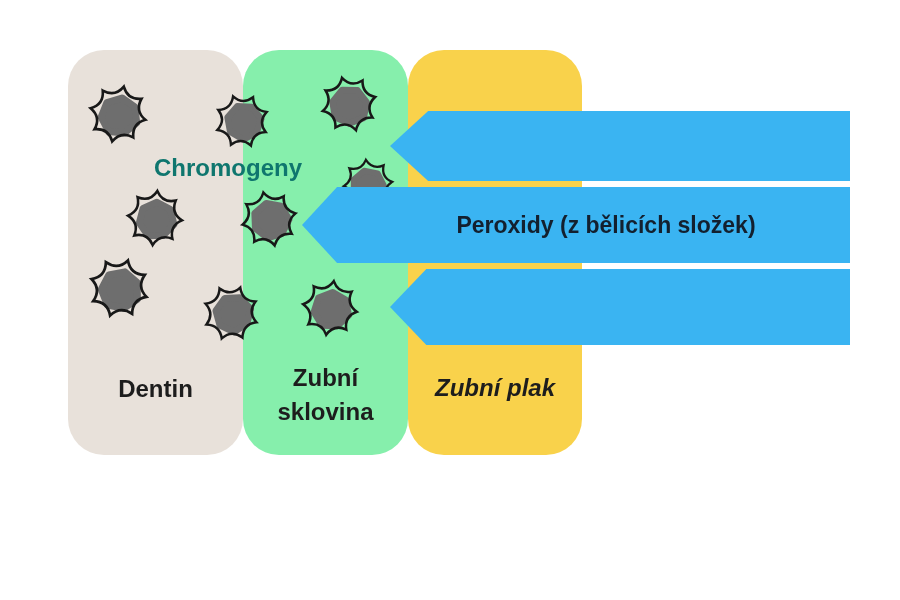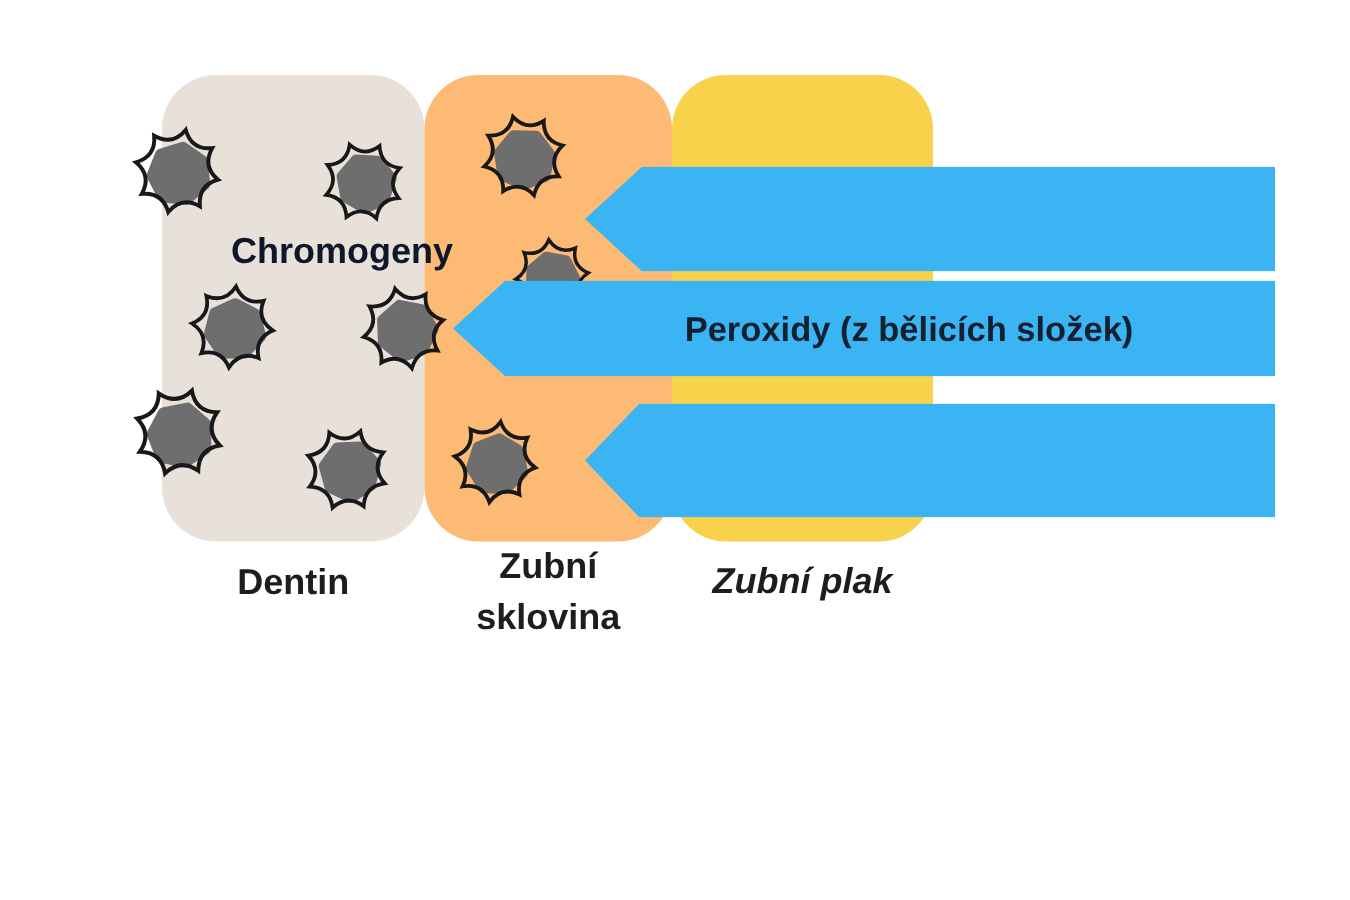--- a/index.html
+++ b/index.html
@@ -2,45 +2,45 @@
 <html><head>
 <meta charset="utf-8">
 <style>
   html, body { margin: 0; padding: 0; background: #ffffff; }
   .canvas {
     position: relative; width: 900px; height: 600px;
     background: #ffffff; overflow: hidden;
     font-family: "Liberation Sans", sans-serif;
   }
   
-  .col { position: absolute; top: 50px; height: 311px; border-radius: 36px; z-index: 1; margin-left: 40px; }
+  .col { position: absolute; top: 50px; height: 405px; border-radius: 36px; z-index: 1; }
   .col-dentin { left: 68px;  width: 175px; background: #e8e1da; }
-  .col-enamel { left: 243px; width: 165px; background: #fdba74; }
+  .col-enamel { left: 243px; width: 165px; background: #86efac; }
   .col-plaque { left: 408px; width: 174px; background: #f9d24b; }
   .col-label {
     position: absolute; left: 0; right: 0; text-align: center;
     font-weight: bold; font-size: 24px; line-height: 34px; color: #1d1d1d;
   }
   .col-dentin .col-label { top: 322px; }
   .col-enamel .col-label { top: 311px; padding: 0 18px; }
   .col-plaque .col-label { top: 321px; font-style: italic; }
   
   .chromogeny-label {
     position: absolute; left: 228px; top: 151px; transform: translateX(-50%);
-    font-weight: bold; font-size: 24px; line-height: 34px; color: #0f172a;
+    font-weight: bold; font-size: 24px; line-height: 34px; color: #0f766e;
     z-index: 4; white-space: nowrap;
   }
   
   .arrow {
     position: absolute; background: #3ab4f2; z-index: 3;
     display: flex; align-items: center;
   }
   .arrow-top    { left: 390px; top: 111px; width: 460px; height: 70px;
                   clip-path: polygon(0 50%, 8.3% 0, 100% 0, 100% 100%, 8.3% 100%); }
-  .arrow-middle { left: 302px; top: 187px; width: 548px; height: 64px;
+  .arrow-middle { left: 302px; top: 187px; width: 548px; height: 76px;
                   clip-path: polygon(0 50%, 6.4% 0, 100% 0, 100% 100%, 6.4% 100%);
                   justify-content: center; padding-left: 60px; box-sizing: border-box; }
   .arrow-bottom { left: 390px; top: 269px; width: 460px; height: 76px;
                   clip-path: polygon(0 50%, 7.9% 0, 100% 0, 100% 100%, 7.9% 100%); }
   .arrow-label { font-weight: bold; font-size: 23px; color: #13202f; white-space: nowrap; }
   
   .blob { position: absolute; z-index: 2; overflow: visible; }
   .hidden-defs { position: absolute; width: 0; height: 0; }
 </style>
 </head>

